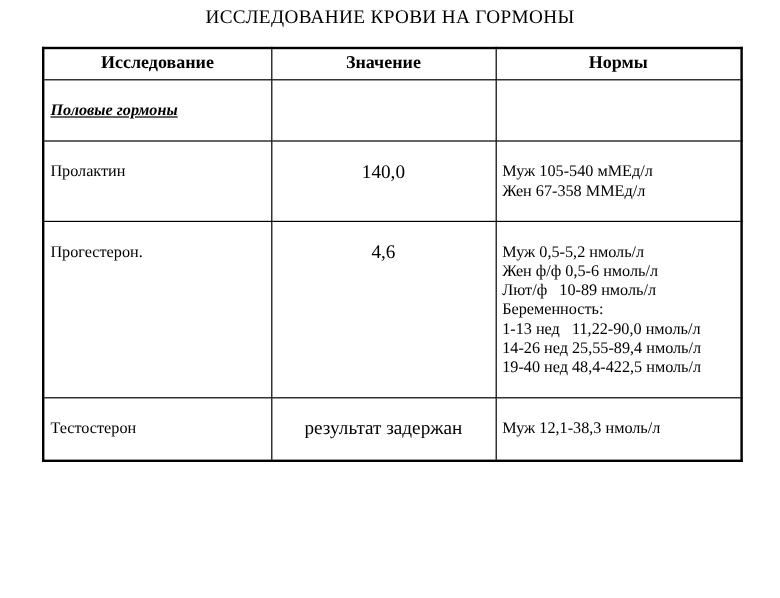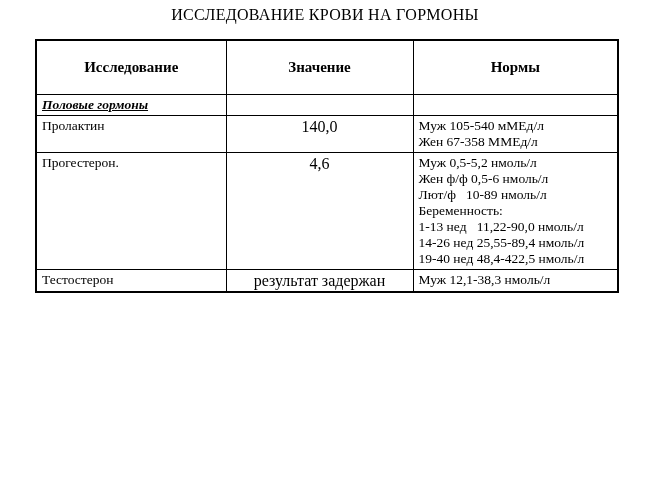--- a/index.html
+++ b/index.html
@@ -30,27 +30,27 @@
     width: 582px;
     margin: 15px 0 0 35px;
     border: 2px solid #000000;
   }
   .hormones col.c1 { width: 190px; }
   .hormones col.c2 { width: 187px; }
   .hormones col.c3 { width: 205px; }
   .hormones th, .hormones td {
     border: 1px solid #000000;
     vertical-align: top;
-    padding: 2px 5px;
+    padding: 17px 5px;
   }
   .hormones th {
     font-size: 15px;
     font-weight: bold;
     text-align: center;
-    padding: 18px 5px;
+    padding: 4px 5px;
     line-height: 17px;
   }
   .section-cell {
     font-size: 13.5px;
     font-weight: bold;
     font-style: italic;
     text-decoration: underline;
     line-height: 16px;
   }
   .name-cell {

